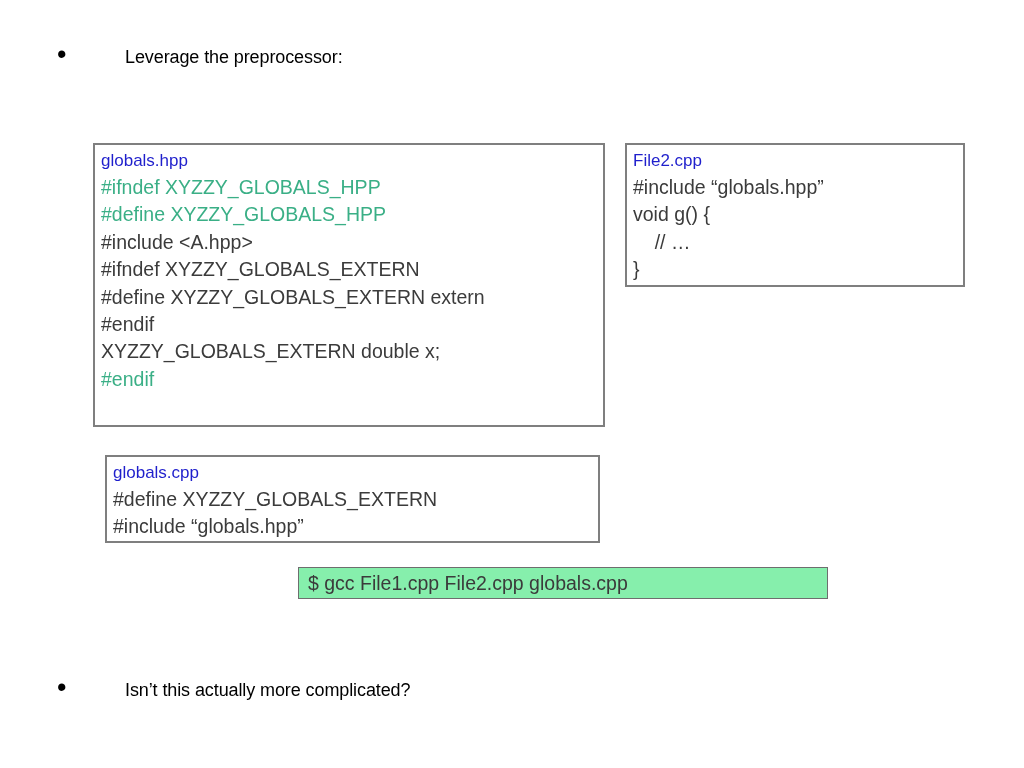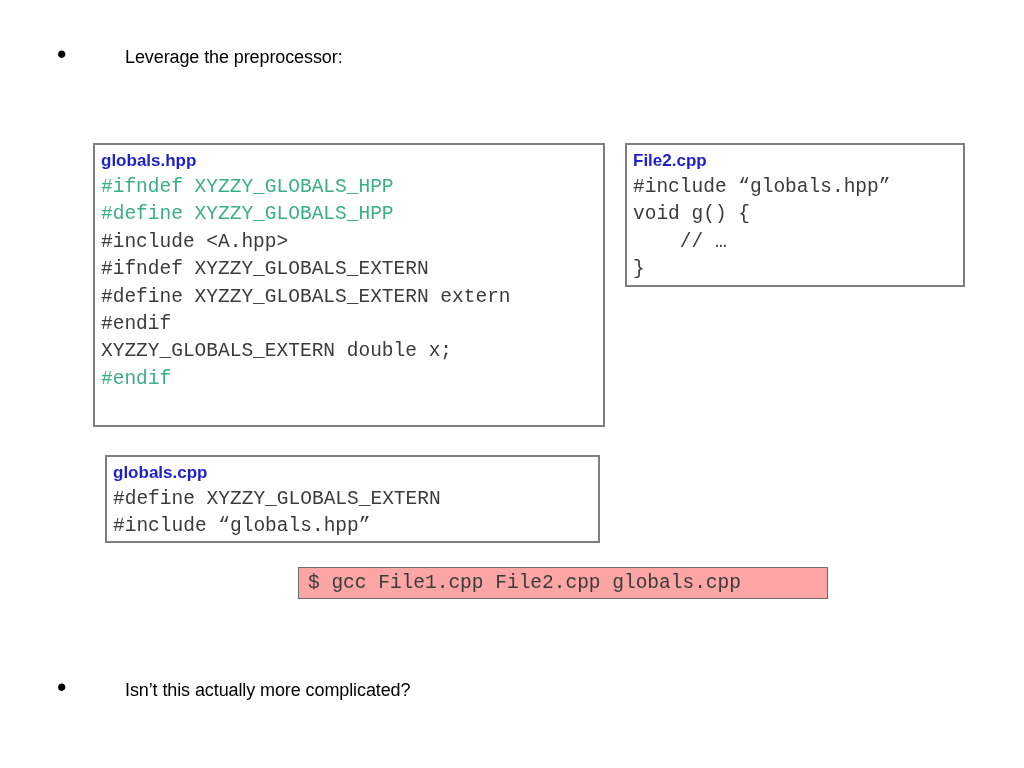--- a/index.html
+++ b/index.html
@@ -49,28 +49,28 @@
   
   .code-box {
     position: absolute;
     box-sizing: border-box;
     border: 2px solid #7f7f7f;
     background: #ffffff;
     padding: 3px 0 4px 6px;
   }
   .code-title {
     font-family: "Liberation Sans", sans-serif;
-    font-weight: bold;
+    font-weight: normal;
     font-size: 17px;
     line-height: 26px;
     color: #1f1fcc;
     white-space: pre;
   }
   .code-line {
-    font-family: Liberation Mono, monospace;
+    font-family: Liberation Sans, sans-serif;
     font-size: 19.5px;
     line-height: 27.4px;
     color: #3b3b3b;
     white-space: pre;
     letter-spacing: 0px;
   }
   .code-line.green { color: #3aaf86; }
 
   #box-globals-hpp { left: 93px;  top: 143px; width: 512px; height: 284px; }
   #box-file2-cpp   { left: 625px; top: 143px; width: 340px; height: 144px; }
@@ -78,21 +78,21 @@
 
   
   #box-command {
     position: absolute;
     left: 298px;
     top: 567px;
     width: 530px;
     height: 32px;
     box-sizing: border-box;
     border: 1.5px solid #6e6e6e;
-    background: #fca5a5;
+    background: #86efac;
     display: flex;
     align-items: center;
     padding-left: 9px;
     text-align: center;
   }
   #box-command .code-line {
     font-size: 19.5px;
     line-height: 28px;
     color: #3b3b3b;
   }

